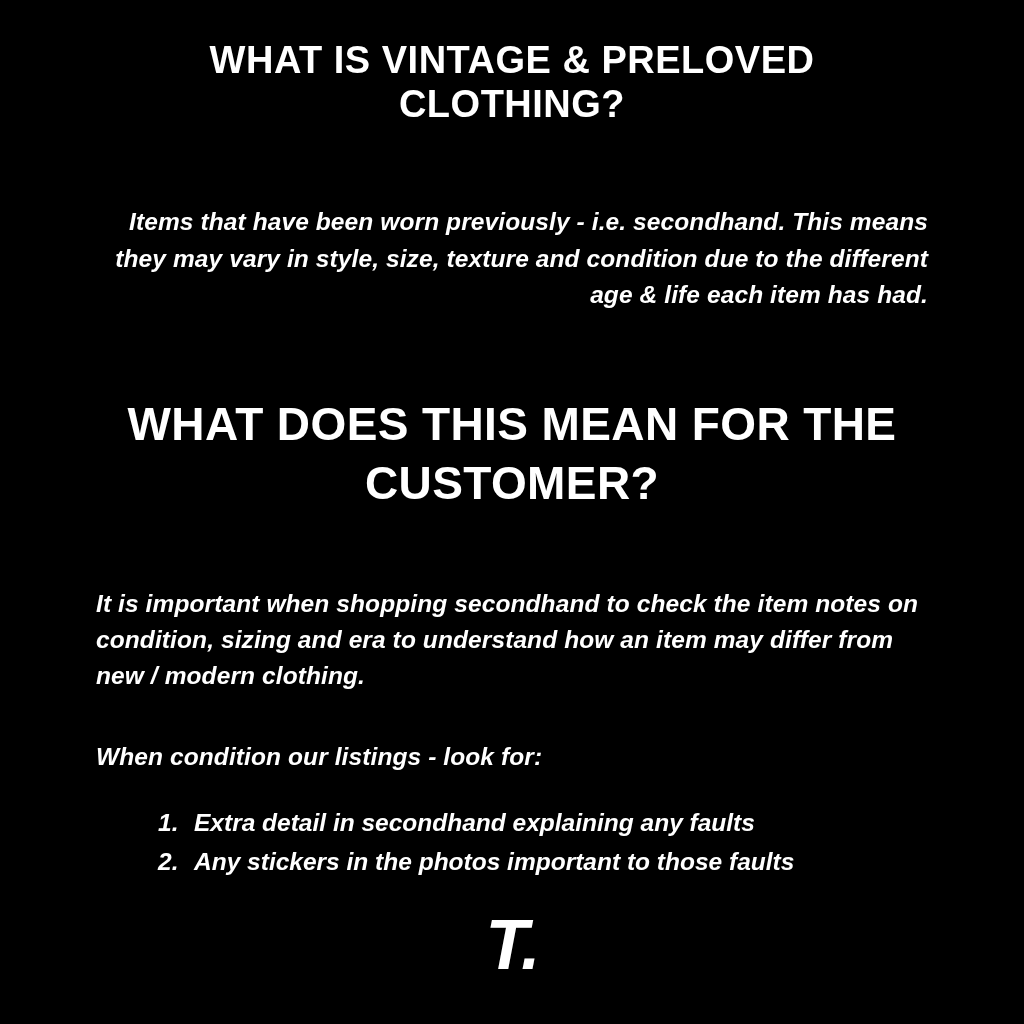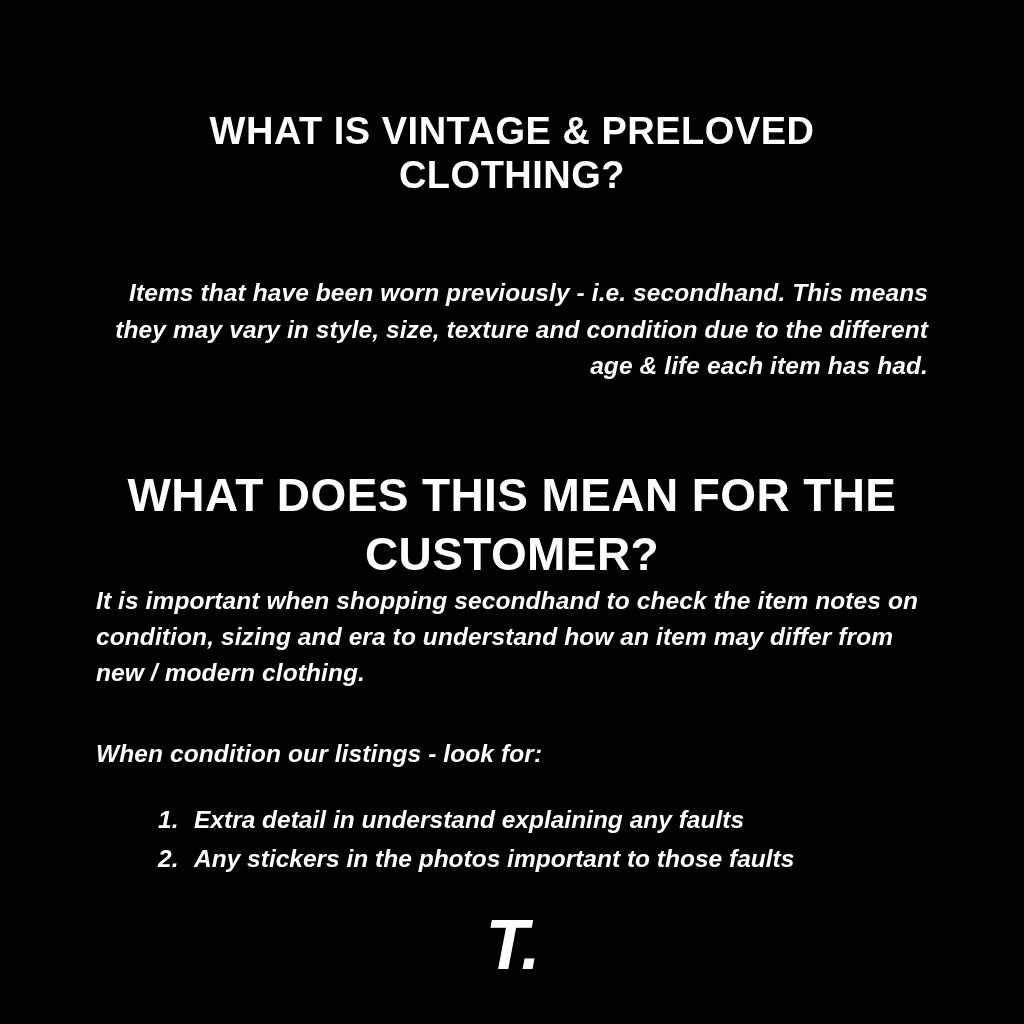--- a/index.html
+++ b/index.html
@@ -17,21 +17,21 @@
   .page {
     position: relative;
     width: 1024px;
     height: 1024px;
     background: #000000;
     box-sizing: border-box;
     padding: 0 96px;
   }
   .heading-main {
     margin: 0;
-    padding-top: 110px;
+    padding-top: 39px;
     text-align: center;
     font-size: 38px;
     font-weight: 900;
     letter-spacing: 0.5px;
     line-height: 1.15;
     text-transform: uppercase;
     color: #ffffff;
   }
   .para {
     margin: 0;
@@ -51,20 +51,21 @@
     padding-top: 82px;
     text-align: center;
     font-size: 46px;
     font-weight: 900;
     letter-spacing: 0.4px;
     line-height: 1.27;
     text-transform: uppercase;
     color: #ffffff;
   }
   .para-customer {
+    margin-top: 74px;
   }
   .para-checking {
     margin-top: 44px;
   }
   .list {
     margin: 28px 0 0 0;
     padding-left: 62px;
     list-style: none;
     counter-reset: faultitem;
   }
@@ -112,21 +113,21 @@
 
   <p class="para para-intro">Items that have been worn previously - i.e. secondhand. This means they may vary in style, size, texture and condition due to the different age &amp; life each item has had.</p>
 
   <h2 class="heading-sub">WHAT DOES THIS MEAN FOR THE CUSTOMER?</h2>
 
   <p class="para para-customer">It is important when shopping secondhand to check the item notes on condition, sizing and era to understand how an item may differ from new / modern clothing.</p>
 
   <p class="para para-checking">When condition our listings - look for:</p>
 
   <ol class="list">
-    <li>Extra detail in understand explaining any faults</li>
+    <li>Extra detail in secondhand explaining any faults</li>
     <li>Any stickers in the photos important to those faults</li>
   </ol>
 
   <div class="logo-wrap">
     <span class="logo-mark">T.</span>
   </div>
 
 </div>
 
 </body></html>

